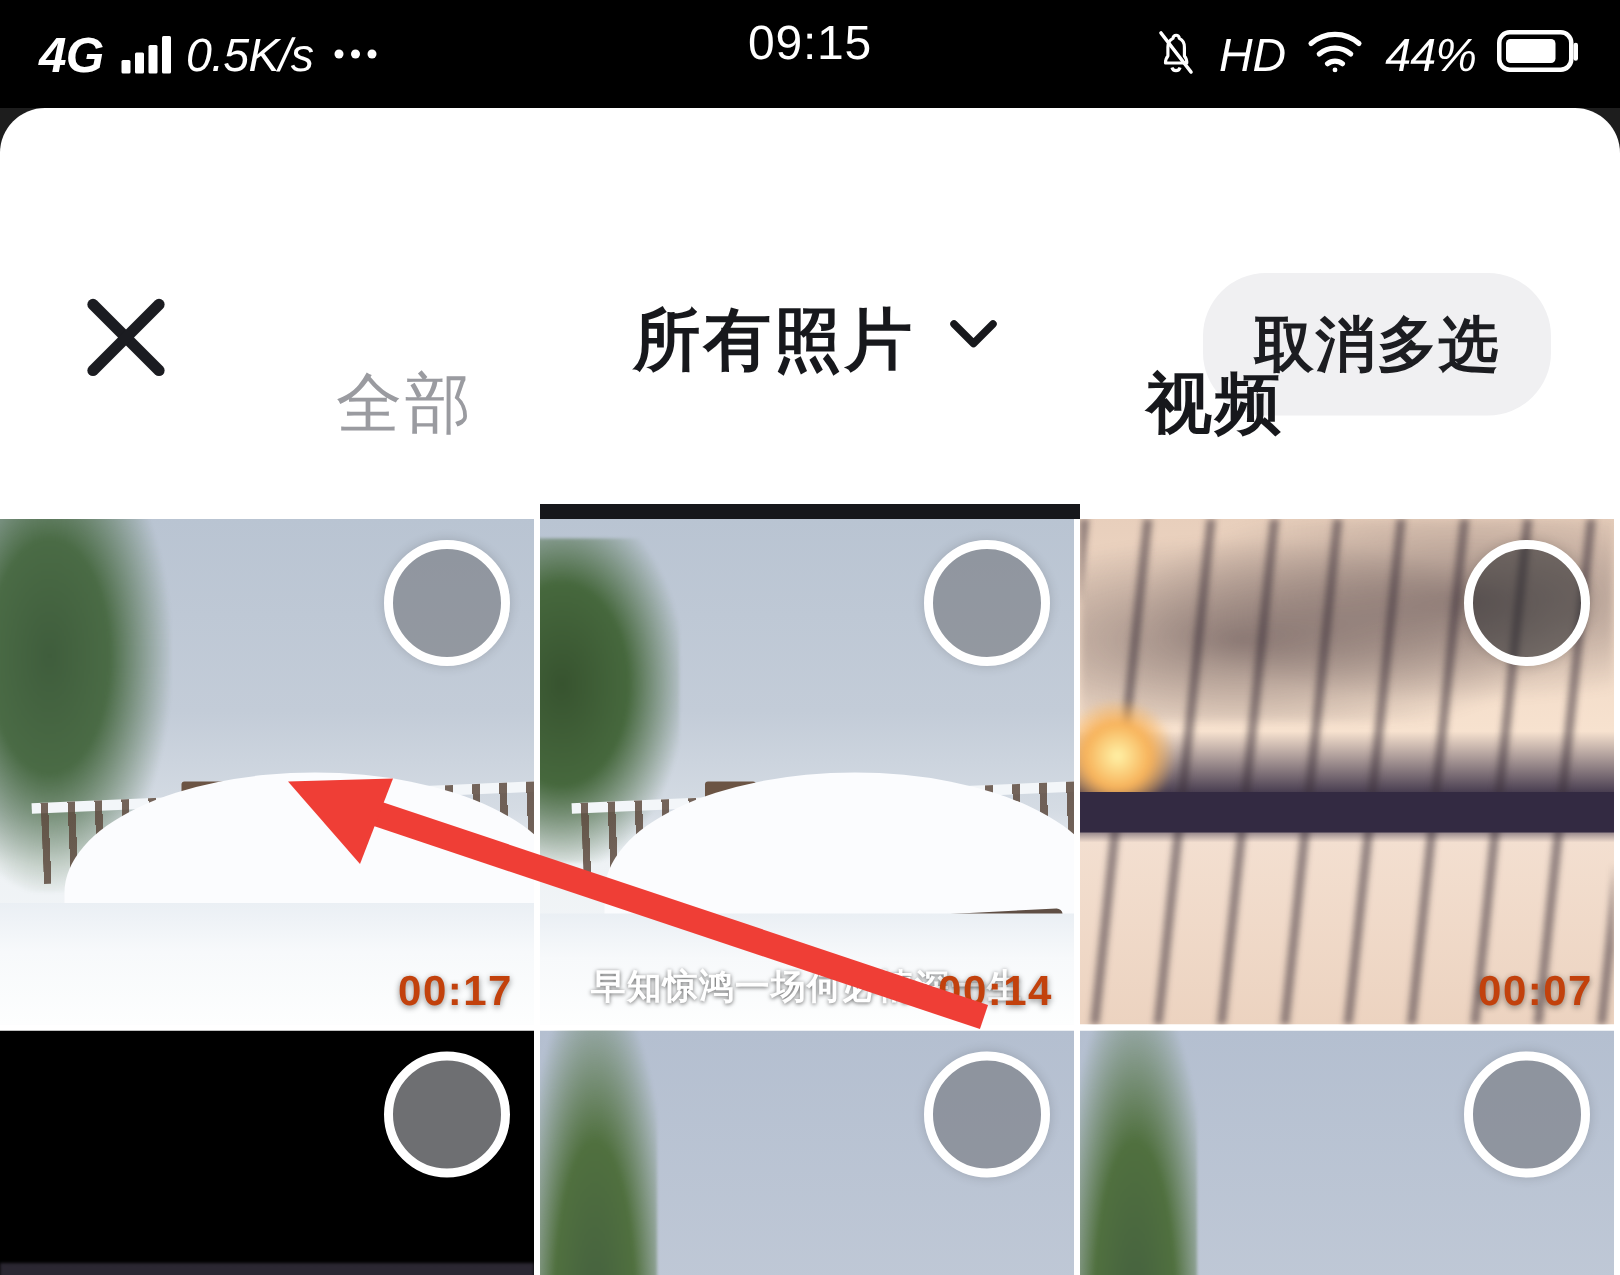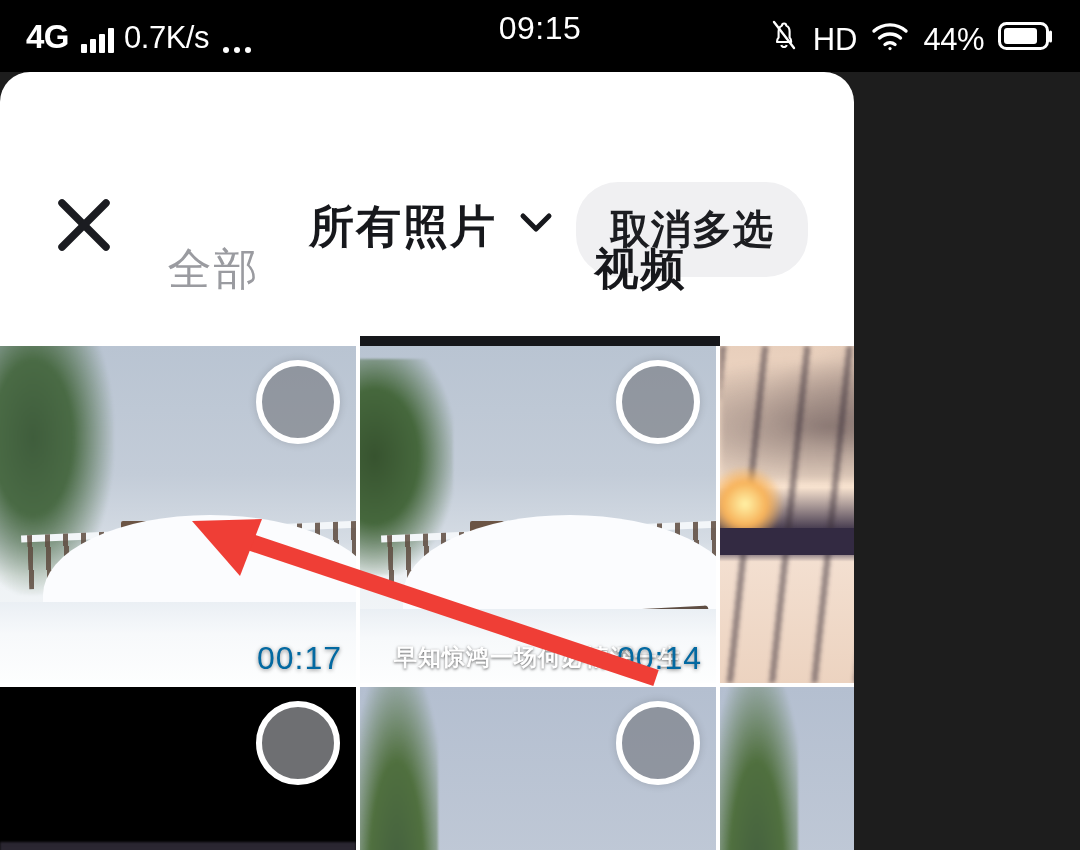--- a/index.html
+++ b/index.html
@@ -11,21 +11,21 @@
   }
   #screen { position:relative; width:1080px; height:850px; background:#1d1d1d; overflow:hidden; }
 
   
   #statusbar {
     position:absolute; left:0; top:0; width:1080px; height:72px;
     background:#000; color:#fff;
     display:flex; align-items:center; justify-content:space-between;
     padding:0 26px;
   }
-  .sb-left, .sb-right { display:flex; align-items:flex-end; }
+  .sb-left, .sb-right { display:flex; align-items:center;font-style:italic; }
   .sb-left { gap:10px; }
   .sb-right { gap:14px; }
   .sb-text { font-size:33px; font-weight:700; letter-spacing:-0.5px; line-height:1; }
   .sb-net  { font-size:31px; font-weight:400; letter-spacing:-0.5px; line-height:1; }
   .sb-hd   { font-size:31px; font-weight:500; letter-spacing:0px; line-height:1; }
   .sb-pct  { font-size:31px; font-weight:400; letter-spacing:-0.5px; line-height:1; }
 
   .signal { display:flex; align-items:flex-end; gap:3px; height:26px; margin-left:2px; }
   .signal i { display:block; width:6px; background:#fff; border-radius:1px; }
   .signal i:nth-child(1){ height:9px; }
@@ -35,21 +35,21 @@
 
   .dots { display:flex; gap:5px; align-items:center; margin-left:4px; }
   .dots b { width:6px; height:6px; border-radius:50%; background:#fff; display:block; }
 
   .clock { position:absolute; left:0; right:0; top:0; height:57px;
            display:flex; align-items:center; justify-content:center;
            font-size:32px; font-weight:400; letter-spacing:0.5px; color:#fff; }
 
   
   #sheet {
-    position:absolute; left:0; top:72px; width:854px; height:778px;
+    position:absolute; left:0; top:72px; width:1080px; height:778px;
     background:#fff; border-radius:30px 30px 0 0; overflow:hidden;
   }
 
   
   #header { position:relative; height:168px; }
   #close-btn {
     position:absolute; left:46px; top:117px; width:76px; height:76px;
     display:flex; align-items:center; justify-content:center; cursor:pointer;
   }
   #title-wrap {
@@ -78,21 +78,21 @@
     position:relative;
     display:grid;
     grid-template-columns:356px 356px 356px;
     grid-template-rows:337px 337px;
     gap:4px;
     background:#fff;
   }
   .cell { position:relative; overflow:hidden; cursor:pointer; }
   .cell .dur {
     position:absolute; right:14px; bottom:6px;
-    color:#0369a1; font-size:32px; font-weight:400; letter-spacing:1px;
+    color:#c2410c; font-size:28px; font-weight:700; letter-spacing:1px;
     text-shadow:0 1px 4px rgba(0,0,0,0.45);
   }
   .cell .cap {
     position:absolute; left:0; right:0; bottom:10px; text-align:center;
     color:#fff; font-size:23px; font-weight:700; letter-spacing:1px;
     text-shadow:0 1px 3px rgba(0,0,0,0.6);
   }
   .sel-circle {
     position:absolute; right:16px; top:14px;
     width:84px; height:84px; border-radius:50%;
@@ -154,21 +154,21 @@
 
   <div id="statusbar">
     <div class="sb-left">
       <span class="sb-text">4G</span>
       <span class="signal">
           <i></i>
           <i></i>
           <i></i>
           <i></i>
         </span>
-      <span class="sb-net">0.7K/s</span>
+      <span class="sb-net">0.5K/s</span>
       <span class="dots">
           <b></b>
           <b></b>
           <b></b>
         </span>
     </div>
 
     <div class="clock">
       <span>09:15</span>
     </div>
@@ -269,20 +269,21 @@
       </div>
 
       <div class="cell">
         <div class="sunset-scene">
           <div class="sunset-canopy"></div>
           <div class="sunset-trees"></div>
           <div class="sunset-glow"></div>
           <div class="sunset-band"></div>
         </div>
         <div class="sel-circle dark"></div>
+        <div class="dur">00:07</div>
       </div>
 
       <div class="cell">
         <div class="blossom-scene">
           <div class="blossom-lower"></div>
           <div class="blossom-dots" id="bd"></div>
         </div>
         <div class="sel-circle solid"></div>
         <div class="dur"></div>
       </div>

